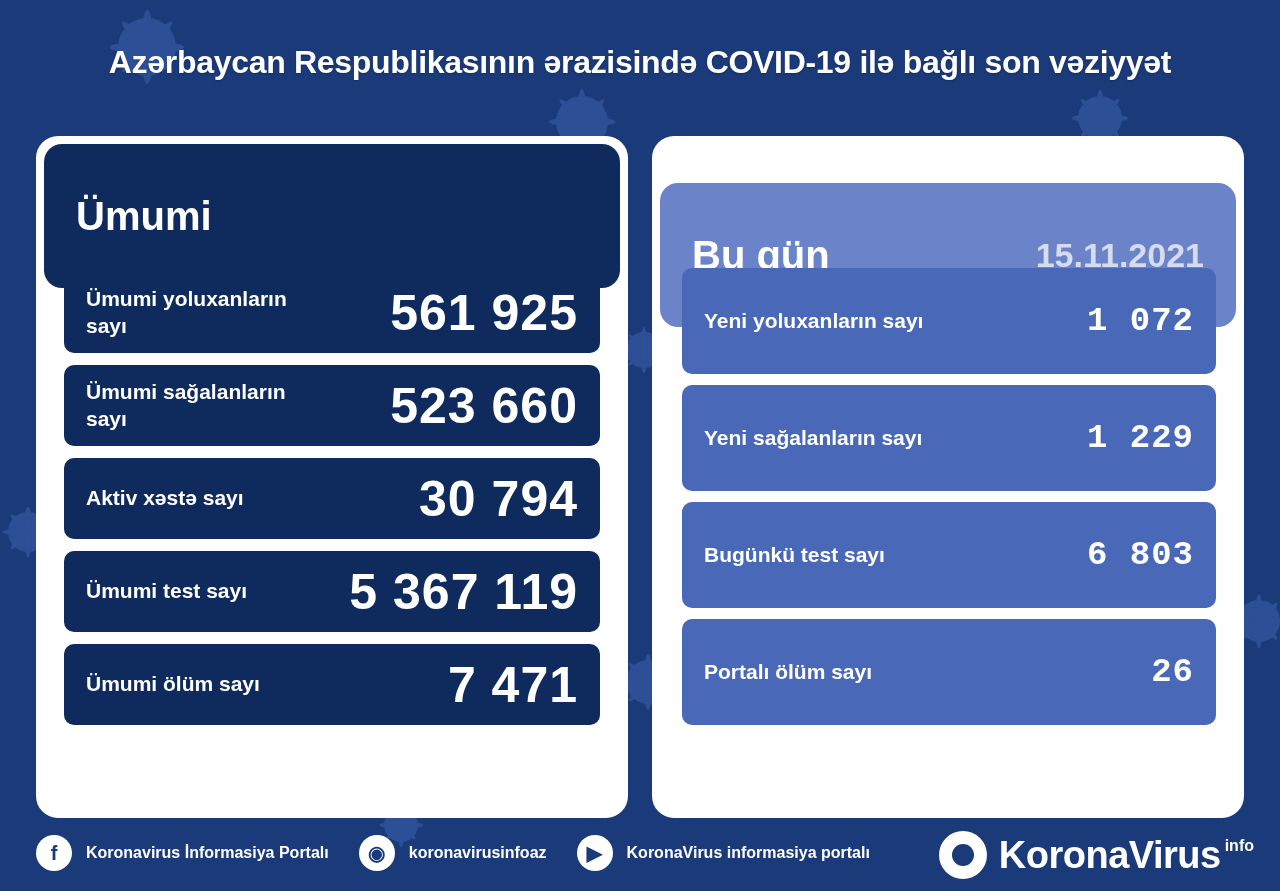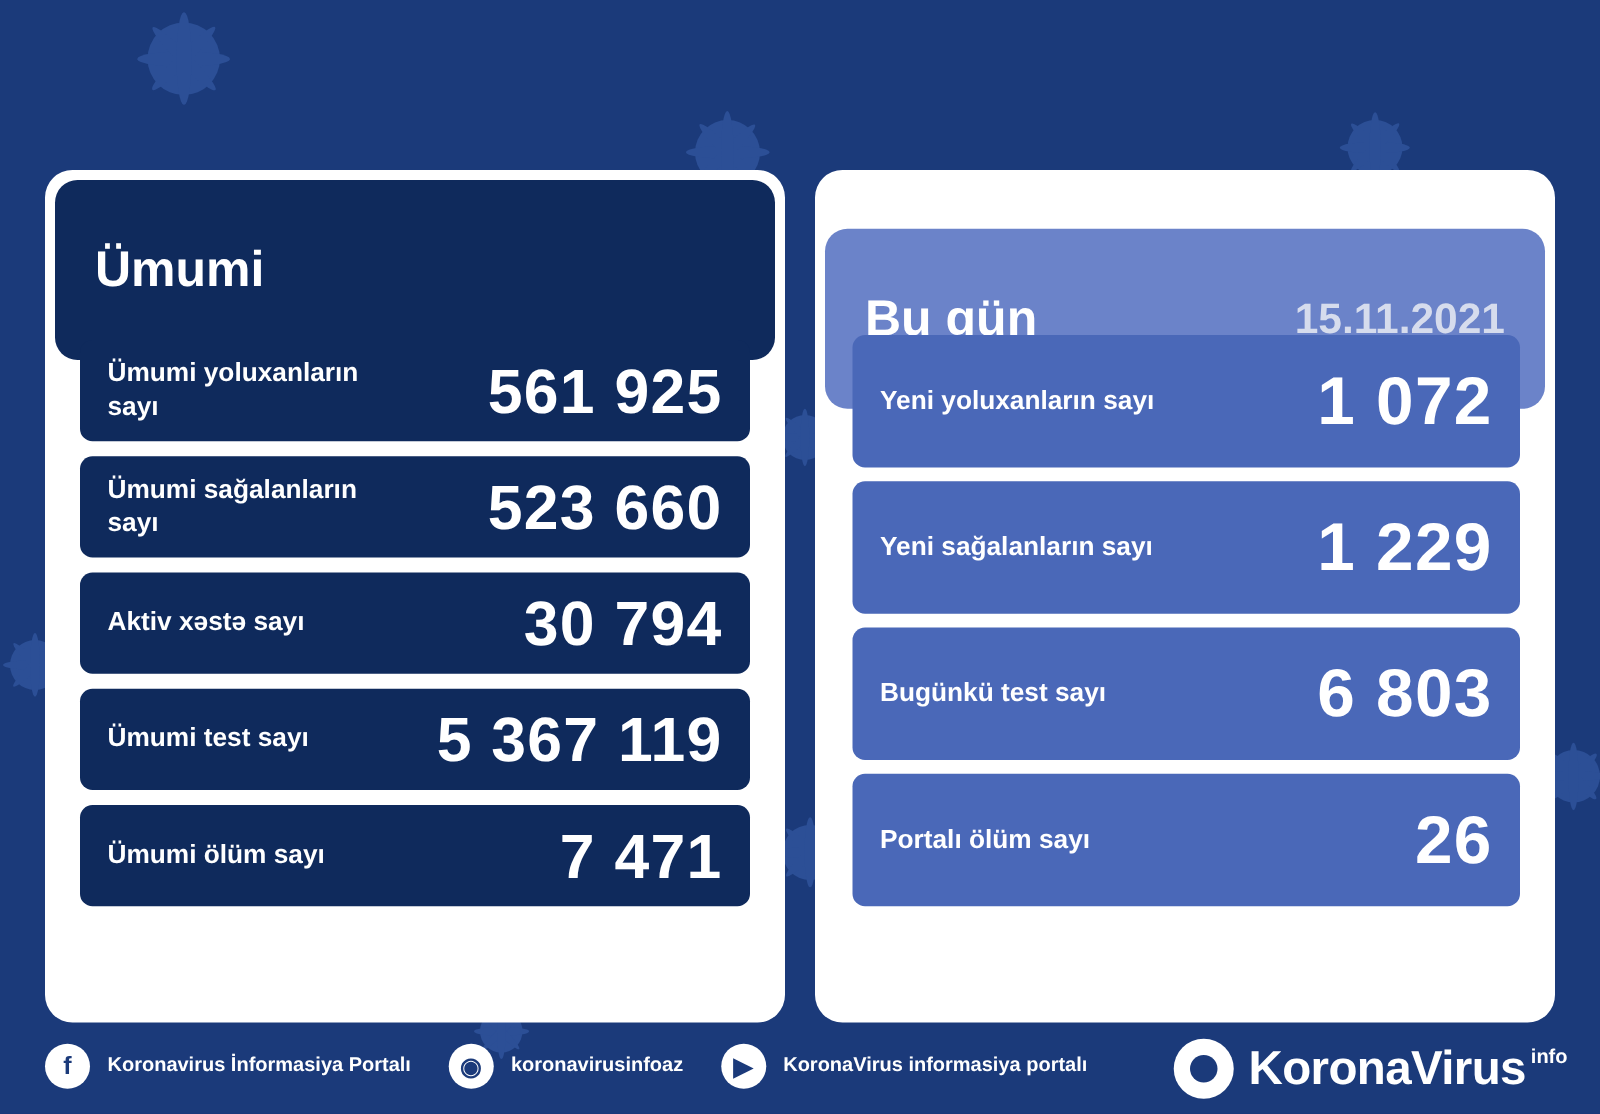--- a/index.html
+++ b/index.html
@@ -123,21 +123,21 @@
   }
   .row .value {
     color: #ffffff;
     font-size: 50px;
     font-weight: bold;
     letter-spacing: 1px;
     white-space: nowrap;
   }
   #panel-today .rows { left: 30px; top: 132px; width: 534px; }
   #panel-today .row { height: 106px; margin-bottom: 11px; }
-  #panel-today .row .value { font-size: 54px; }
+  #panel-today .row .value { font-size: 34px; font-family: Liberation Mono, monospace; }
 
   
   #footer {
     position: absolute;
     left: 0; bottom: 0;
     width: 1280px; height: 76px;
     z-index: 6;
     display: flex;
     align-items: center;
   }
@@ -242,20 +242,21 @@
     </div>
   <div class="virus" style="left:626px; top:660px; width:44px; height:44px;">
       <span class="d"></span>
       <span class="d2"></span>
     </div>
   <div class="virus" style="left:384px; top:808px; width:34px; height:34px;">
       <span class="d"></span>
       <span class="d2"></span>
     </div>
 
+  <h1 id="title">Azərbaycan Respublikasının ərazisində COVID-19 ilə bağlı son vəziyyət</h1>
 
   <div class="panel" id="panel-total">
     <div class="panel-header">
       <span class="h-title">Ümumi</span>
       <span class="h-date"></span>
     </div>
     <div class="rows">
       <div class="row">
         <span class="label">Ümumi yoluxanların sayı</span>
         <span class="value">561 925</span>

